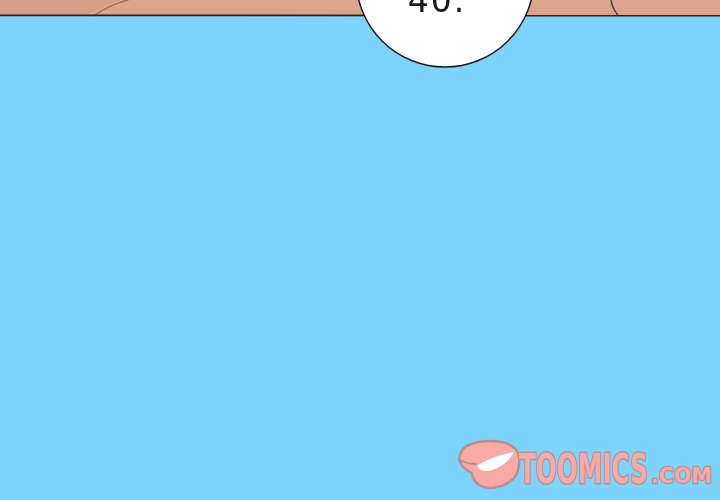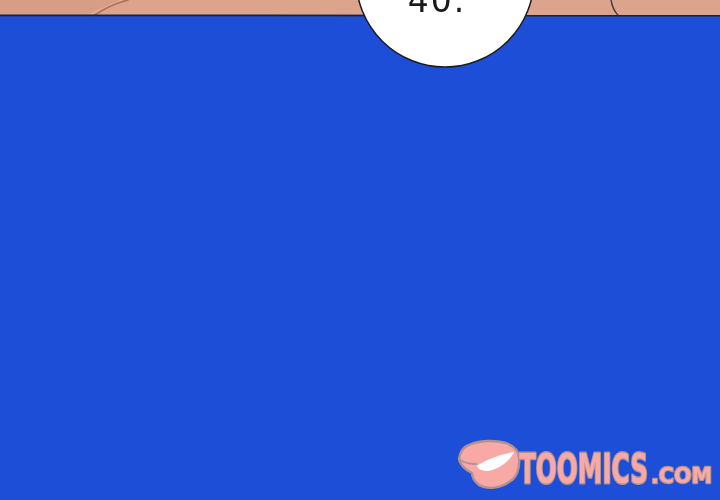--- a/index.html
+++ b/index.html
@@ -4,21 +4,21 @@
 <style>
   html, body {
     margin: 0;
     padding: 0;
     background: #ffffff;
   }
   .stage {
     position: relative;
     width: 720px;
     height: 500px;
-    background: #1d4ed8;
+    background: #7dd3fc;
     overflow: hidden;
     font-family: "DejaVu Sans", sans-serif;
   }
   .panel-svg {
     position: absolute;
     top: 0;
     left: 0;
     display: block;
   }
   .watermark-svg {

